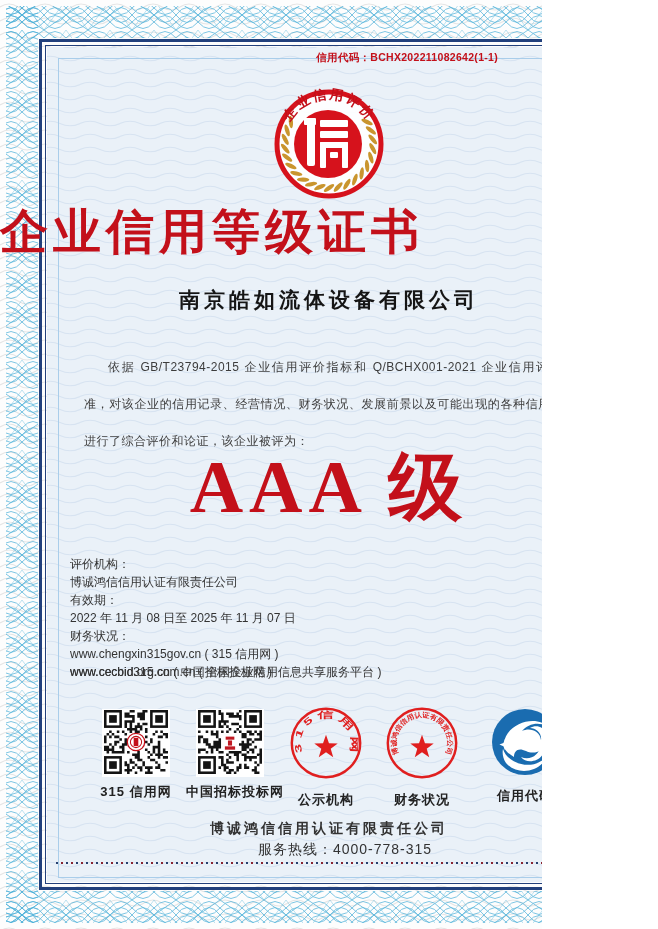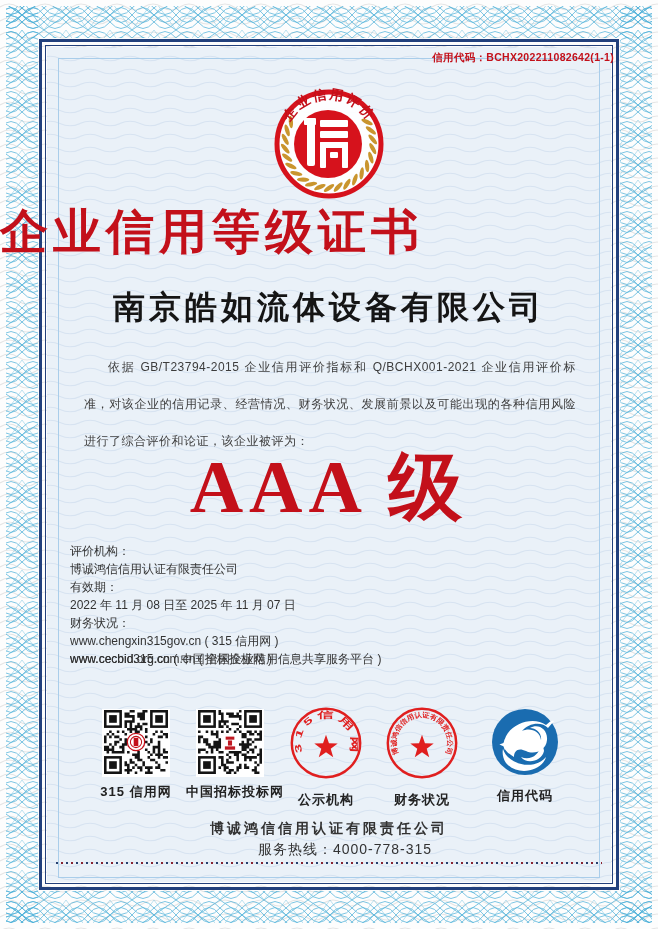--- a/index.html
+++ b/index.html
@@ -1,32 +1,32 @@
 <!DOCTYPE html>
 <html><head>
 <meta charset="utf-8">
 <style>
   html,body{margin:0;padding:0;background:#fff;}
-  .page{position:relative;width:658px;height:929px;overflow:hidden;background:#fef9c3;
+  .page{position:relative;width:542px;height:929px;overflow:hidden;background:#fef9c3;
         font-family:"Liberation Sans","DejaVu Sans",sans-serif;}
   .bg{position:absolute;left:0;top:0;z-index:0;}
   .ov{position:absolute;z-index:2;}
   .credit-code{top:51px;right:44px;color:#c3101a;font-weight:bold;font-size:10.5px;letter-spacing:.3px;}
   .logo-wrap{left:244px;top:64px;width:170px;height:150px;}
   .cert-title{left:0;top:200px;width:658px;text-align:left;color:#c3101a;
               font-family:"Liberation Serif","DejaVu Serif",serif;
               font-size:48px;font-weight:900;letter-spacing:5px;}
   .company{left:0;top:286px;width:658px;text-align:center;color:#151515;
-           font-size:32px;font-weight:bold;letter-spacing:4px;}
+           font-size:21px;font-weight:bold;letter-spacing:4px;}
   .body-par{left:84px;top:349px;width:492px;font-size:12px;line-height:37px;color:#3c3c3c;
             text-indent:2em;text-align:justify;letter-spacing:.5px;}
   .rating{left:0;top:438px;width:658px;text-align:center;color:#c3101a;
           font-family:"Liberation Serif","DejaVu Serif",serif;
           font-size:74px;font-weight:900;letter-spacing:6px;}
-  .info{left:70px;top:542px;width:500px;font-size:12px;color:#333;}
+  .info{left:70px;top:555px;width:500px;font-size:12px;color:#333;}
   .info div{height:18px;line-height:18px;}
   .info .url-row span{display:inline-block;}
   .badge{position:absolute;z-index:2;text-align:center;}
   .badge .cap{margin-top:6px;font-size:13px;font-weight:bold;color:#222;letter-spacing:1px;white-space:nowrap;}
   .b-qr1{left:96px;top:709px;width:80px;}
   .b-qr2{left:186px;top:709px;width:88px;}
   .b-seal1{left:286px;top:705px;width:80px;}
   .b-seal2{left:382px;top:705px;width:80px;}
   .b-logo{left:486px;top:707px;width:78px;}
   .qrbox{width:66px;height:66px;margin:0 auto;background:#fff;padding:1px;}

